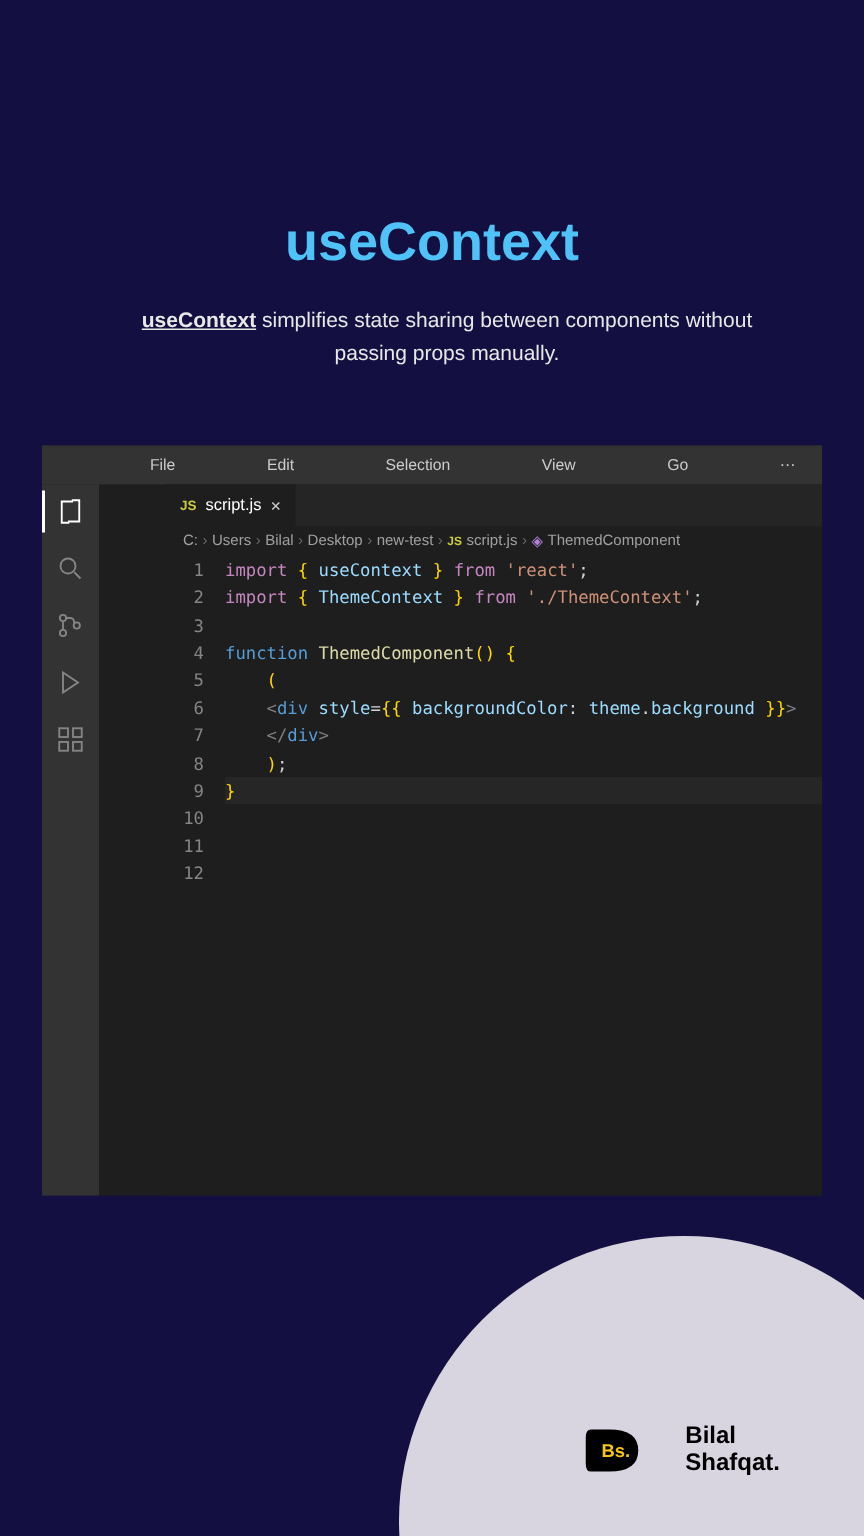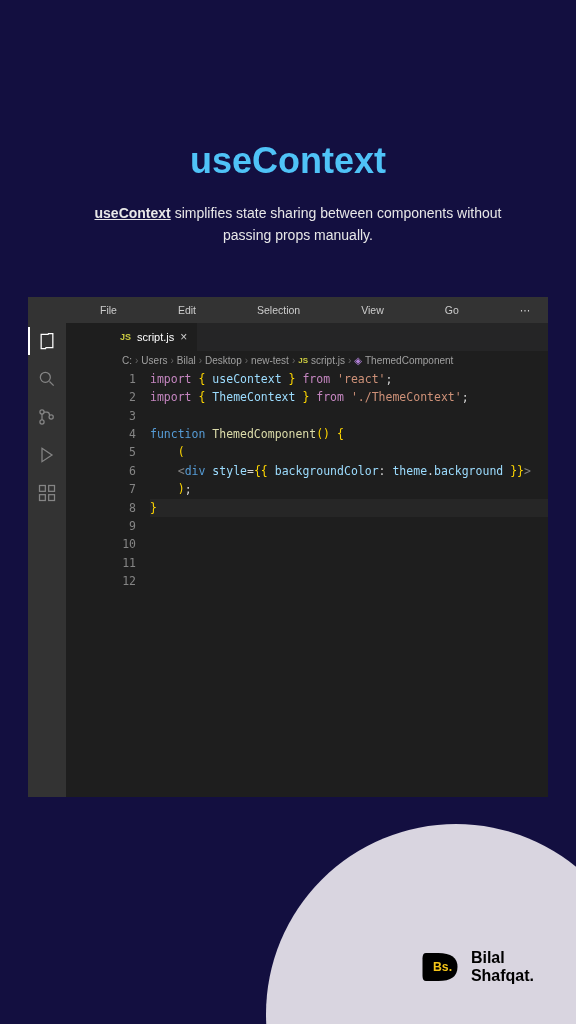--- a/index.html
+++ b/index.html
@@ -189,24 +189,24 @@
     bottom: -180px;
     right: -70px;
     width: 380px;
     height: 380px;
     background: #d9d5e0;
     border-radius: 50%;
   }
   .brand {
     position: absolute;
     bottom: 36px;
-    right: 42px;
-    display: flex;
-    align-items: center;
-    gap: 10px;
+    right: 56px;
+    display: flex;
+    align-items: center;
+    gap: 28px;
   }
   .brand-logo {
     width: 42px;
     height: 42px;
   }
   .brand-text {
     color: #000;
     font-weight: 800;
     font-size: 16px;
     line-height: 1.1;
@@ -322,20 +322,21 @@
             <div>11</div>
             <div>12</div>
         </div>
         <div class="code-lines">
 <div><span class="tok-kw">import</span> <span class="tok-br">{</span> <span class="tok-var">useContext</span> <span class="tok-br">}</span> <span class="tok-kw">from</span> <span class="tok-str">'react'</span>;</div>
 <div><span class="tok-kw">import</span> <span class="tok-br">{</span> <span class="tok-var">ThemeContext</span> <span class="tok-br">}</span> <span class="tok-kw">from</span> <span class="tok-str">'./ThemeContext'</span>;</div>
 <div></div>
 <div><span class="tok-def">function</span> <span class="tok-fn">ThemedComponent</span><span class="tok-br">()</span> <span class="tok-br">{</span></div>
 <div>    <span class="tok-br">(</span></div>
 <div>    <span class="tok-tag">&lt;</span><span class="tok-def">div</span> <span class="tok-attr">style</span>=<span class="tok-br">{{</span> <span class="tok-attr">backgroundColor</span>: <span class="tok-var">theme</span>.<span class="tok-var">background</span> <span class="tok-br">}}</span><span class="tok-tag">&gt;</span></div>
+<div>    <span class="tok-tag">&lt;/</span><span class="tok-def">div</span><span class="tok-tag">&gt;</span></div>
 <div>    <span class="tok-br">)</span>;</div>
 <div class="line-current"><span class="tok-br">}</span></div>
         </div>
       </div>
     </div>
   </div>
 </div>
 
 <div class="footer-circle"></div>
 <div class="brand">

